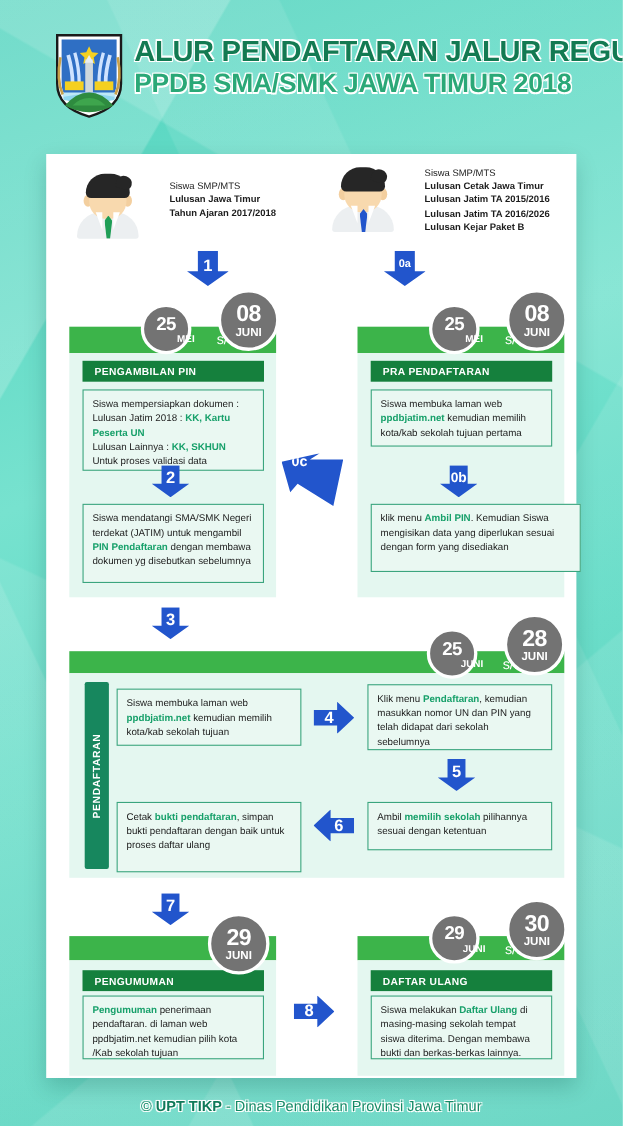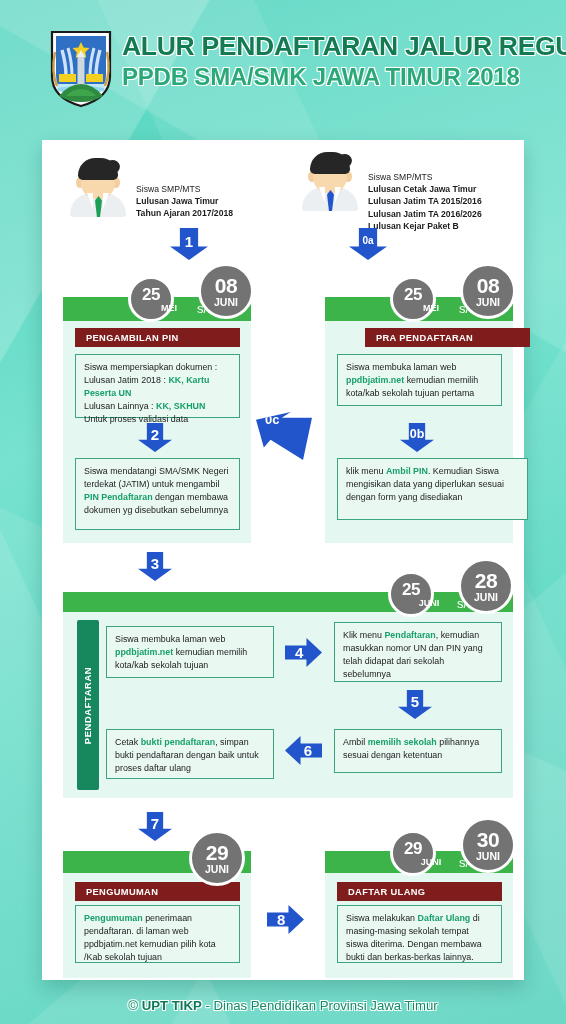--- a/index.html
+++ b/index.html
@@ -75,21 +75,21 @@
   }
   .av-collar-l, .av-collar-r{
     position:absolute; bottom:8px; width:0; height:0; border-style:solid;
   }
   .av-collar-l{ left:19px; border-width:0 6px 16px 0; border-color:transparent #ffffff transparent transparent; }
   .av-collar-r{ right:19px; border-width:0 0 16px 6px; border-color:transparent transparent transparent #ffffff; }
   .av-tie{
     position:absolute; left:27px; bottom:0; width:7px; height:21px;
     clip-path:polygon(50% 0,100% 22%,72% 100%,28% 100%,0 22%);
   }
-  .person-text{ position:absolute; left:68px; top:8px; font-size:8.6px; color:#1c1c1c; line-height:1.42;margin-top:20px; }
+  .person-text{ position:absolute; left:86px; top:8px; font-size:8.6px; color:#1c1c1c; line-height:1.42; }
   .person-text .p-reg{ font-weight:normal; }
   .person-text .p-bold{ font-weight:bold; }
 
   
   .arr{ position:absolute; }
   .arr-lbl{
     position:absolute; inset:0; display:flex; align-items:center; justify-content:center;
     color:#fff; font-weight:bold; font-size:15px; line-height:1;
     padding-bottom:6px; box-sizing:border-box;
   }
@@ -134,21 +134,21 @@
   .sd{
     position:absolute; color:#ffffff; font-size:13px; z-index:2;
     font-weight:normal;
     margin-left:24px;
   }
 
   
   .gbar{ position:absolute; background:#3cb44a; z-index:1; }
   .gblock{ position:absolute; background:#e4f7f0; z-index:1; }
   .ghead{
-    position:absolute; background:#7f1d1d; color:#fff; z-index:2;
+    position:absolute; background:#15803d; color:#fff; z-index:2;
     font-size:9.3px; font-weight:bold; letter-spacing:.35px;
     display:flex; align-items:center; padding-left:11px; box-sizing:border-box;text-align:right;
   }
   .tbox{
     position:absolute; background:#eaf8f2; border:1px solid #3aa57e;
     box-sizing:border-box; z-index:2;
     font-size:8.9px; color:#1c1c1c; line-height:1.46;
     padding:6px 8px;
   }
   .hl{ color:#17a06a; font-weight:bold; }
@@ -262,21 +262,21 @@
     <div class="d-mon">MEI</div>
   </div>
   <div class="sd" style="left:131px; top:161px;">s/d</div>
   <div class="dcirc big" style="left:156px; top:123px;">
     <div class="d-num">08</div>
     <div class="d-mon">JUNI</div>
   </div>
 
   <div class="ghead" style="left:33px; top:188px; width:165px; height:19px;">PENGAMBILAN PIN</div>
 
-  <div class="tbox" style="left:33px; top:214px; width:165px; height:64px;">
+  <div class="tbox" style="left:33px; top:214px; width:165px; height:74px;">
     <span style="white-space:pre-line;">Siswa mempersiapkan dokumen :
 Lulusan Jatim 2018 : </span><span class="hl">KK, Kartu Peserta UN</span><span style="white-space:pre-line;">
 Lulusan Lainnya : </span><span class="hl">KK, SKHUN</span><span style="white-space:pre-line;">
 Untuk proses validasi data</span>
   </div>
 
   <div class="arr arr-down" style="left:96px; top:283px; width:34px; height:29px; z-index:3;">
     <div class="arr-lbl">2</div>
   </div>
 
@@ -290,21 +290,21 @@
   <div class="dcirc small" style="left:348px; top:136px;">
     <div class="d-num">25</div>
     <div class="d-mon">MEI</div>
   </div>
   <div class="sd" style="left:393px; top:161px;">s/d</div>
   <div class="dcirc big" style="left:418px; top:123px;">
     <div class="d-num">08</div>
     <div class="d-mon">JUNI</div>
   </div>
 
-  <div class="ghead" style="left:295px; top:188px; width:165px; height:19px;margin-left:28px;">PRA PENDAFTARAN</div>
+  <div class="ghead" style="left:295px; top:188px; width:165px; height:19px;">PRA PENDAFTARAN</div>
 
   <div class="tbox" style="left:295px; top:214px; width:165px; height:52px;">
     <span>Siswa membuka laman web </span><span class="hl">ppdbjatim.net</span><span> kemudian memilih kota/kab sekolah tujuan pertama</span>
   </div>
 
   <div class="arr arr-down" style="left:358px; top:283px; width:34px; height:29px; z-index:3;">
     <div class="arr-lbl" style="font-size:12.5px;">0b</div>
   </div>
 
   <div class="tbox" style="left:295px; top:318px; width:191px; height:62px;">
@@ -353,21 +353,21 @@
   </div>
 
   <div class="tbox" style="left:292px; top:589px; width:168px; height:44px;">
     <span>Ambil </span><span class="hl">memilih sekolah</span><span> pilihannya sesuai dengan ketentuan</span>
   </div>
 
   <div class="arr arr-left" style="left:243px; top:596px; width:37px; height:29px; z-index:3;">
     <div class="arr-lbl">6</div>
   </div>
 
-  <div class="tbox" style="left:64px; top:589px; width:168px; height:50px;">
+  <div class="tbox" style="left:64px; top:589px; width:168px; height:64px;">
     <span>Cetak </span><span class="hl">bukti pendaftaran</span><span>, simpan bukti pendaftaran dengan baik untuk proses daftar ulang</span>
   </div>
 
   <div class="arr arr-down" style="left:96px; top:672px; width:34px; height:29px; z-index:3;">
     <div class="arr-lbl">7</div>
   </div>
 
   <div class="gbar" style="left:21px; top:711px; width:188px; height:22px;"></div>
   <div class="gblock" style="left:21px; top:733px; width:188px; height:105px;"></div>
 

